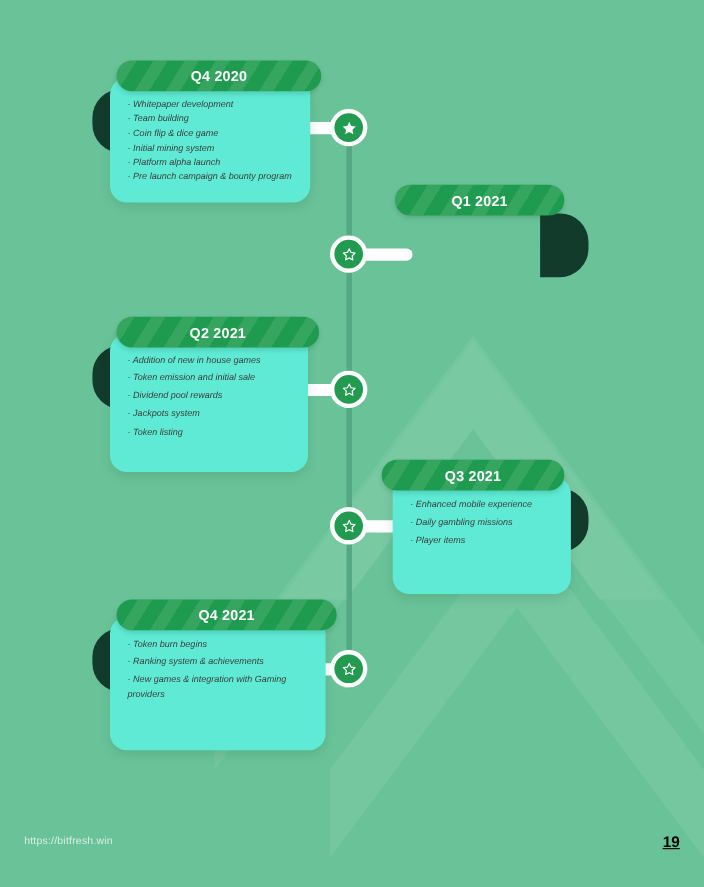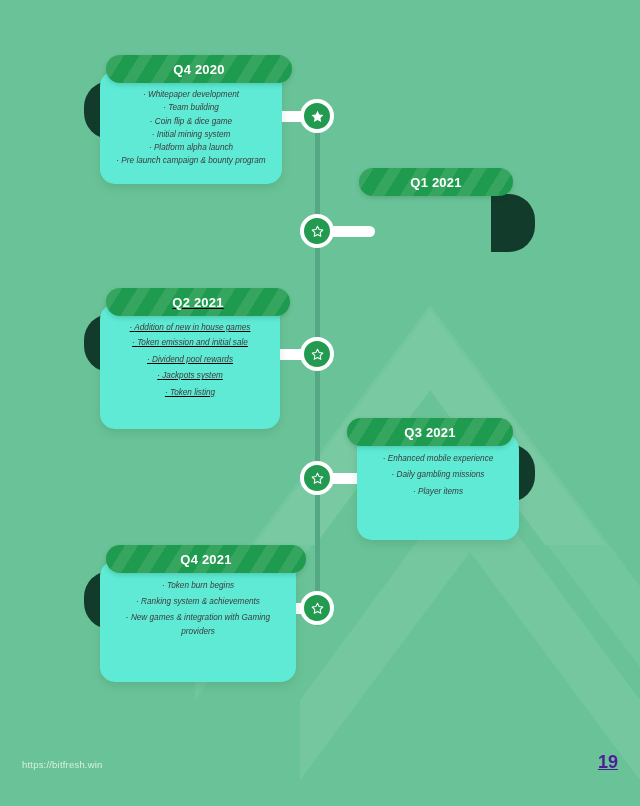--- a/index.html
+++ b/index.html
@@ -5,21 +5,21 @@
   * { margin:0; padding:0; box-sizing:border-box; }
 
   body {
     width:640px; height:806px;
     font-family:"Liberation Sans", sans-serif;
     background:#6AC398;
     overflow:hidden;
     position:relative;
   }
 
-  #stage { position:absolute; inset:0;text-align:center; }
+  #stage { position:absolute; inset:0; }
 
   
   .bg-watermark { position:absolute; inset:0; overflow:hidden; pointer-events:none; }
 
   
   .timeline-line {
     position:absolute;
     left:315px; top:116px;
     width:5px; height:510px;
     background:#55A884;
@@ -113,23 +113,23 @@
   .footer-url {
     position:absolute;
     left:22px; bottom:36px;
     font-size:9.5px;
     color:#D7EFE2;
     letter-spacing:.2px;
   }
   .footer-page {
     position:absolute;
     right:22px; bottom:33px;
-    font-size:18px;
+    font-size:14px;
     font-weight:bold;
-    color:#4c1d95;
+    color:#000000;
     text-decoration:underline;
   }
 </style>
 </head>
 <body>
 
 <div id="stage">
 
   <div class="bg-watermark">
     <svg width="640" height="806" viewBox="0 0 640 806">
@@ -173,21 +173,21 @@
       <span>Q1 2021</span>
     </div>
   </div>
   <div class="marker" style="left:300px; top:214px;">
     <svg viewBox="0 0 24 24">
       <path d="M12 3.4l2.6 5.4 5.9.8-4.3 4.1 1.1 5.9L12 16.8 6.7 19.6l1.1-5.9-4.3-4.1 5.9-.8z" fill="none" stroke="#ffffff" stroke-width="1.7" stroke-linejoin="round"></path>
     </svg>
   </div>
 
   <div class="connector" style="left:265px; top:349px; width:55px;"></div>
-  <div class="card left" style="left:100px; top:288px; width:180px;text-decoration:underline;">
+  <div class="card left" style="left:100px; top:288px; width:180px;">
     <div class="card-tab"></div>
     <div class="card-header">
       <span>Q2 2021</span>
     </div>
     <div class="card-body" style="padding-bottom:28px;">
       <div class="card-item wrap" style="line-height:1.75;">Addition of new in house games</div>
       <div class="card-item" style="line-height:2.0;">Token emission and initial sale</div>
       <div class="card-item" style="line-height:2.0;">Dividend pool rewards</div>
       <div class="card-item" style="line-height:2.0;">Jackpots system</div>
       <div class="card-item" style="line-height:2.0;">Token listing</div>

